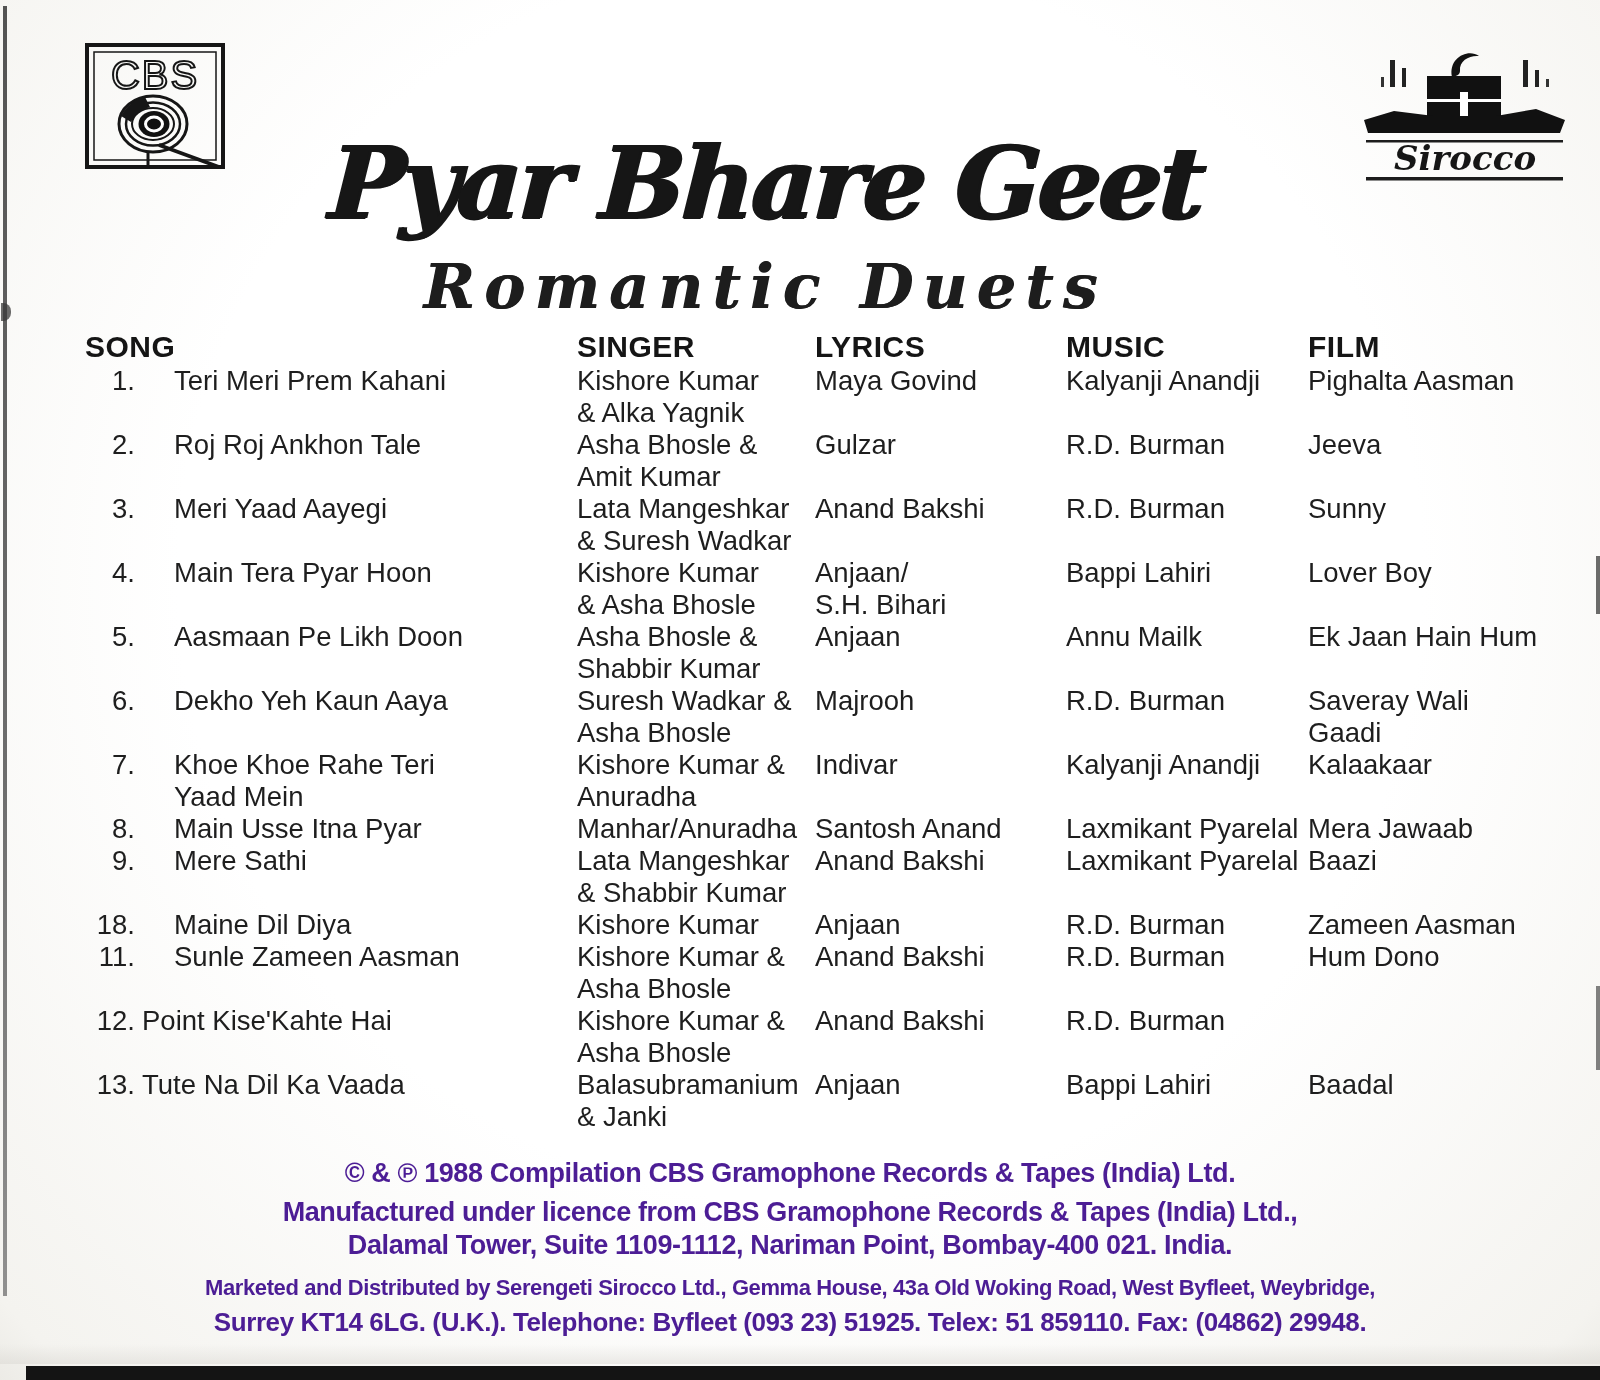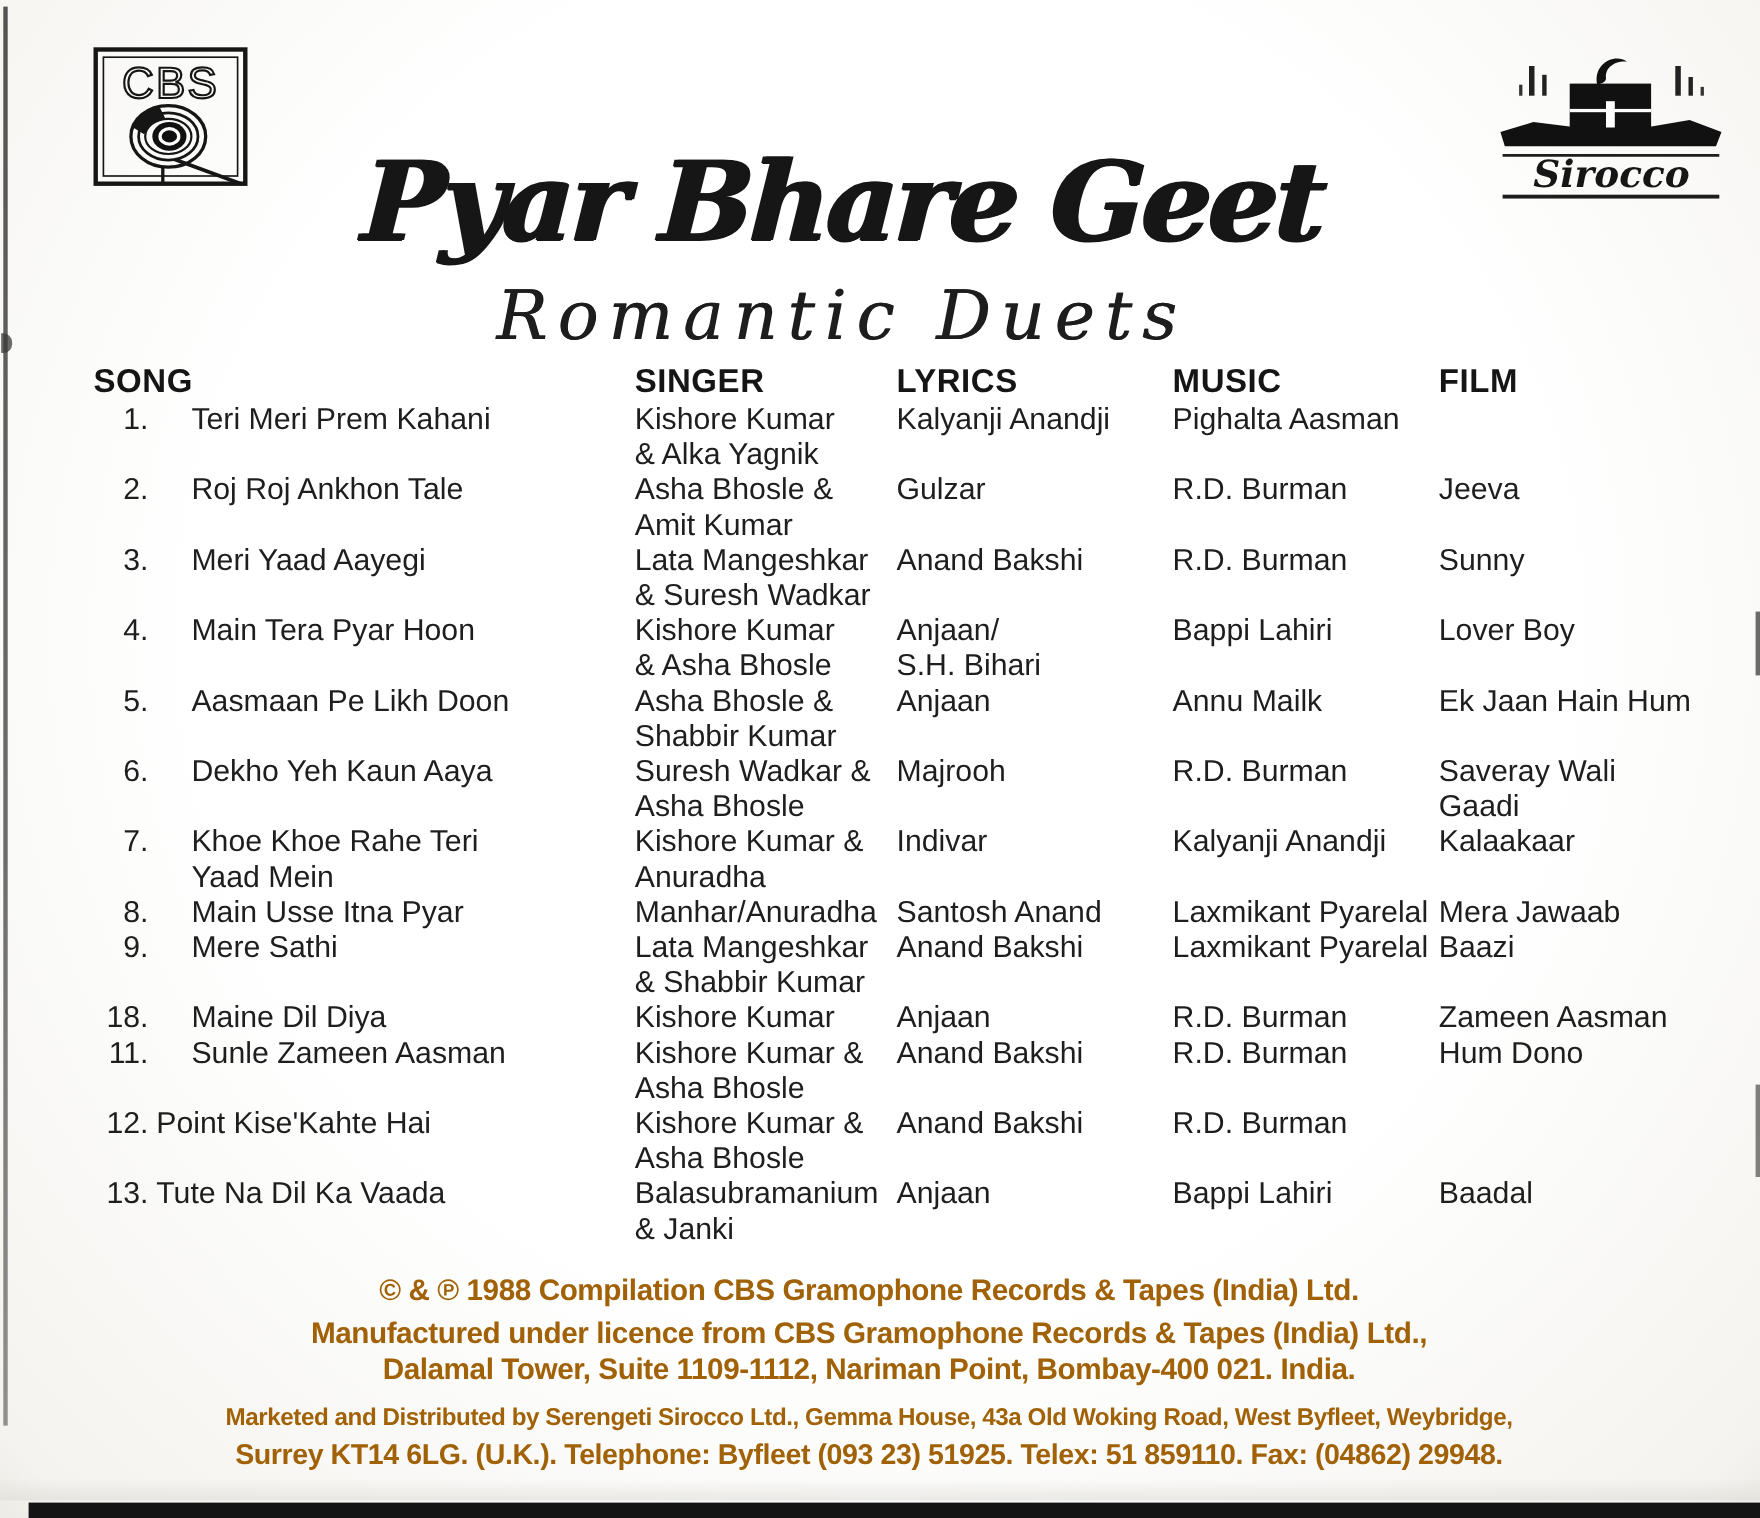--- a/index.html
+++ b/index.html
@@ -25,38 +25,38 @@
   
   .title{
     position:absolute;left:0;right:70px;top:128px;text-align:center;
     font-family:"DejaVu Serif",serif;font-style:italic;font-weight:bold;
     font-size:100px;line-height:1.1;letter-spacing:-3px;color:#161616;
     text-shadow:3px 0 0 #161616,1px 1px 0 #161616;
     transform:skewX(-3deg);
   }
   .subtitle{
     position:absolute;left:0;right:70px;top:250px;text-align:center;
-    font-family:"DejaVu Serif",serif;font-style:italic;font-weight:normal;
+    font-family:"DejaVu Serif",serif;font-style:italic;font-weight:bold;
     font-size:62px;letter-spacing:9px;color:#1d1d1d;
     text-shadow:.6px 0 0 #1d1d1d;
   }
 
   
   .songtable{position:absolute;left:85px;top:328px;width:1470px;}
   .thead,.trow{display:grid;grid-template-columns:492px 238px 251px 242px 247px;}
   .thead{font-weight:bold;font-size:30px;line-height:37px;letter-spacing:.5px;color:#151515;}
   .cell{font-size:27.5px;line-height:32px;white-space:pre;color:#1e1e1e;}
   .song-cell{display:flex;}
   .song-num{width:50px;text-align:right;flex:none;}
   .song-title{margin-left:39px;white-space:pre;}
   .rows .trow:nth-child(12) .song-title,
   .rows .trow:nth-child(13) .song-title{margin-left:7px;}
 
   
-  .footer-line{position:absolute;left:0;right:20px;text-align:center;font-weight:bold;color:#a16207;letter-spacing:-.4px;}
+  .footer-line{position:absolute;left:0;right:20px;text-align:center;font-weight:bold;color:#4c1d95;letter-spacing:-.4px;}
   .f1{top:1158px;font-size:27px;}
   .f2{top:1197px;font-size:27px;}
   .f3{top:1230px;font-size:27px;}
   .f4{top:1275px;font-size:22px;}
   .f5{top:1307px;font-size:26px;}
 </style>
 </head>
 <body>
 
 <div class="edge-left"></div>
@@ -113,20 +113,21 @@
     <div>FILM</div>
   </div>
   <div class="rows">
   <div class="trow">
     <div class="cell song-cell">
       <span class="song-num">1.</span>
       <span class="song-title">Teri Meri Prem Kahani</span>
     </div>
     <div class="cell">Kishore Kumar
 &amp; Alka Yagnik</div>
+    <div class="cell">Maya Govind</div>
     <div class="cell">Kalyanji Anandji</div>
     <div class="cell">Pighalta Aasman</div>
   </div>
 
   <div class="trow">
     <div class="cell song-cell">
       <span class="song-num">2.</span>
       <span class="song-title">Roj Roj Ankhon Tale</span>
     </div>
     <div class="cell">Asha Bhosle &amp;

